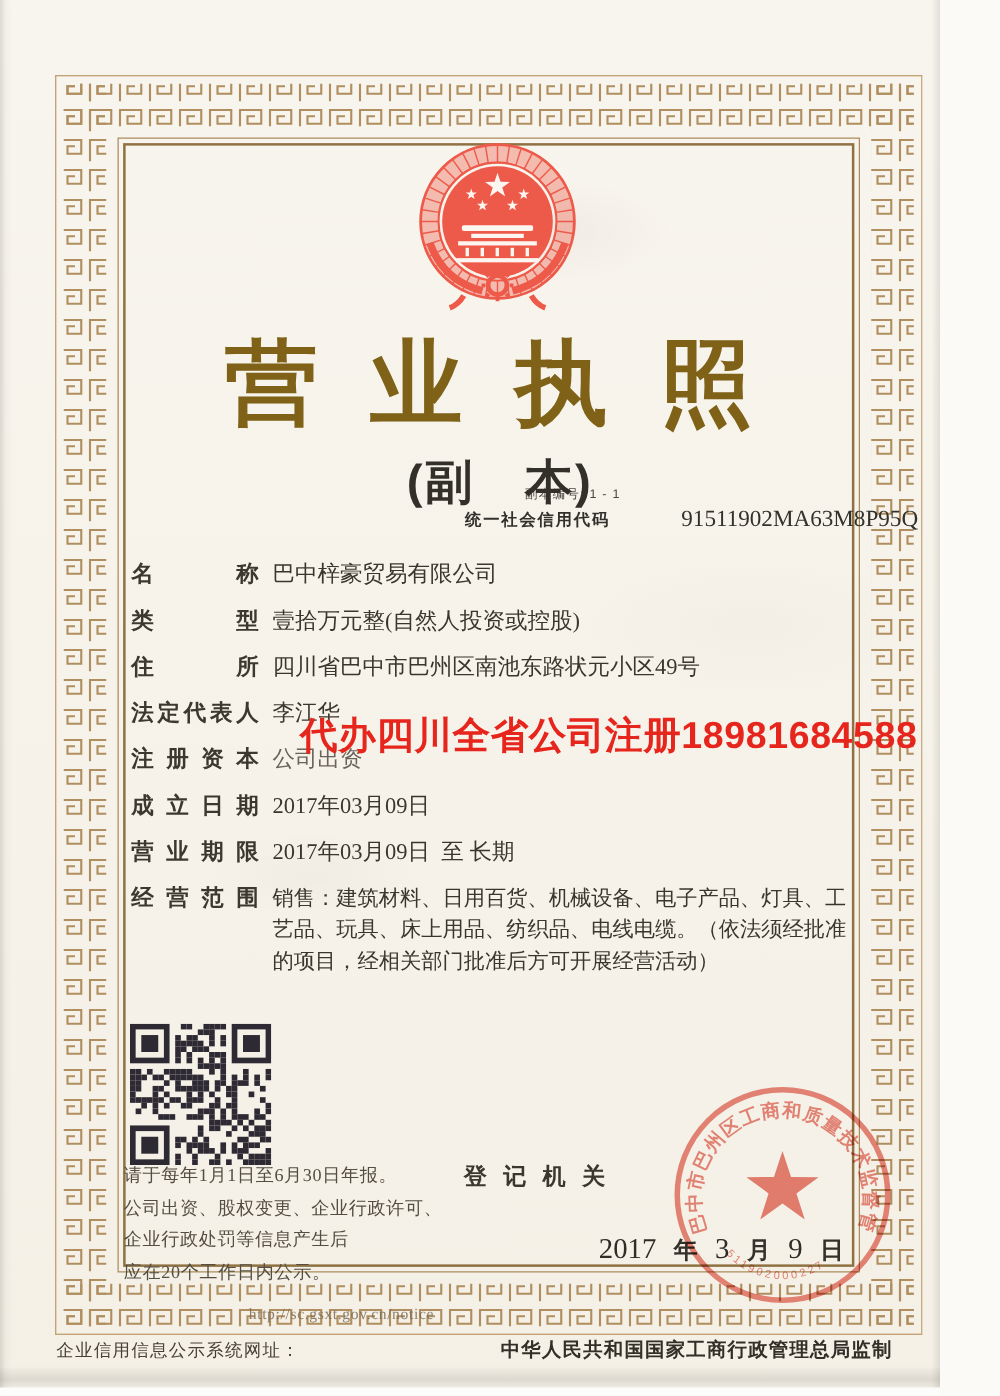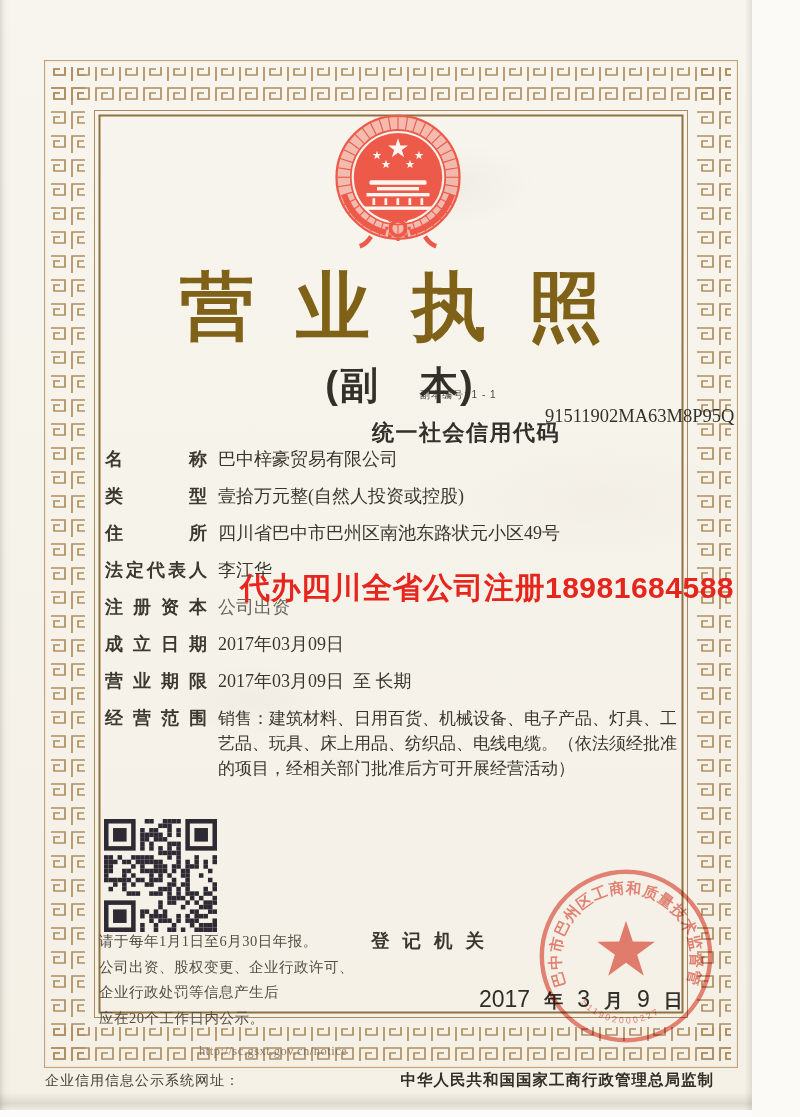--- a/index.html
+++ b/index.html
@@ -11,41 +11,41 @@
       radial-gradient(200px 80px at 600px 500px, rgba(175,165,150,.06), transparent 70%),
       linear-gradient(#f8f5ee,#f4f0e6);}
   .abs{position:absolute;}
   
   #emblem{left:322px;top:106px;}
   #title{left:180px;top:270px;font-size:74px;font-weight:700;color:#7f6218;
     letter-spacing:42px;white-space:nowrap;line-height:1;}
   #copy-no{left:420px;top:348px;font-size:10px;color:#4c463e;letter-spacing:1px;margin-top:40px;}
   #subtitle{left:0;width:800px;top:360px;text-align:center;font-size:38px;font-weight:700;
     color:#33302a;letter-spacing:2px;}
-  #credit-label{left:372px;top:418px;font-size:22px;font-weight:700;color:#32302b;letter-spacing:1.5px;}
+  #credit-label{left:372px;top:407px;font-size:13px;font-weight:700;color:#32302b;letter-spacing:1.5px;}
   #credit-code{left:545px;top:406px;font-size:18.5px;font-family:"Liberation Serif",serif;color:#33312c;}
   
   #fields{left:105px;top:447px;width:600px;}
   .row{display:flex;margin-bottom:13px;}
   .lbl{flex:none;width:102px;display:flex;justify-content:space-between;
     font-size:18px;font-weight:600;color:#3c382f;line-height:24px;}
   .val{margin-left:11px;font-size:18px;line-height:24px;color:#3a362e;
     font-family:"Liberation Serif",serif;white-space:pre-wrap;}
   .val.scope{font-size:17px;line-height:25px;width:462px;}
   .val.dim{color:#6a635a;}
   
   #watermark{left:214px;top:568px;font-size:30px;font-weight:700;white-space:nowrap;letter-spacing:.5px;}
   
   #qr{left:104px;top:819px;}
   #notes{left:99px;top:929px;font-size:14.5px;line-height:25.6px;color:#544e42;
     font-family:"Liberation Serif",serif;letter-spacing:.5px;}
   
   #reg-label{left:371px;top:928px;font-size:18.5px;font-weight:600;letter-spacing:13px;color:#3b372f;white-space:nowrap;}
   #reg-date{left:479px;top:986px;display:flex;align-items:baseline;gap:14px;}
-  #reg-date .num{font-family:Liberation Sans, sans-serif;font-size:23px;color:#2f2d28;}
+  #reg-date .num{font-family:Liberation Serif, serif;font-size:23px;color:#2f2d28;}
   #reg-date .unit{font-size:19px;font-weight:600;color:#34312b;}
   #seal{left:533px;top:863px;opacity:.88;mix-blend-mode:multiply;}
   
   #url{left:199px;top:1044px;font-size:12.5px;color:rgba(118,102,82,.82);
     font-family:"Liberation Serif",serif;letter-spacing:.5px;}
   #footer-left{left:45px;top:1072px;font-size:14px;color:#453f34;letter-spacing:1px;}
   #footer-right{right:38px;top:1070px;font-size:15.5px;font-weight:600;color:#332f28;
     font-family:"Liberation Serif",serif;letter-spacing:1px;margin-left:48px;}
   
   #edge-left{left:0;top:0;bottom:0;width:10px;

